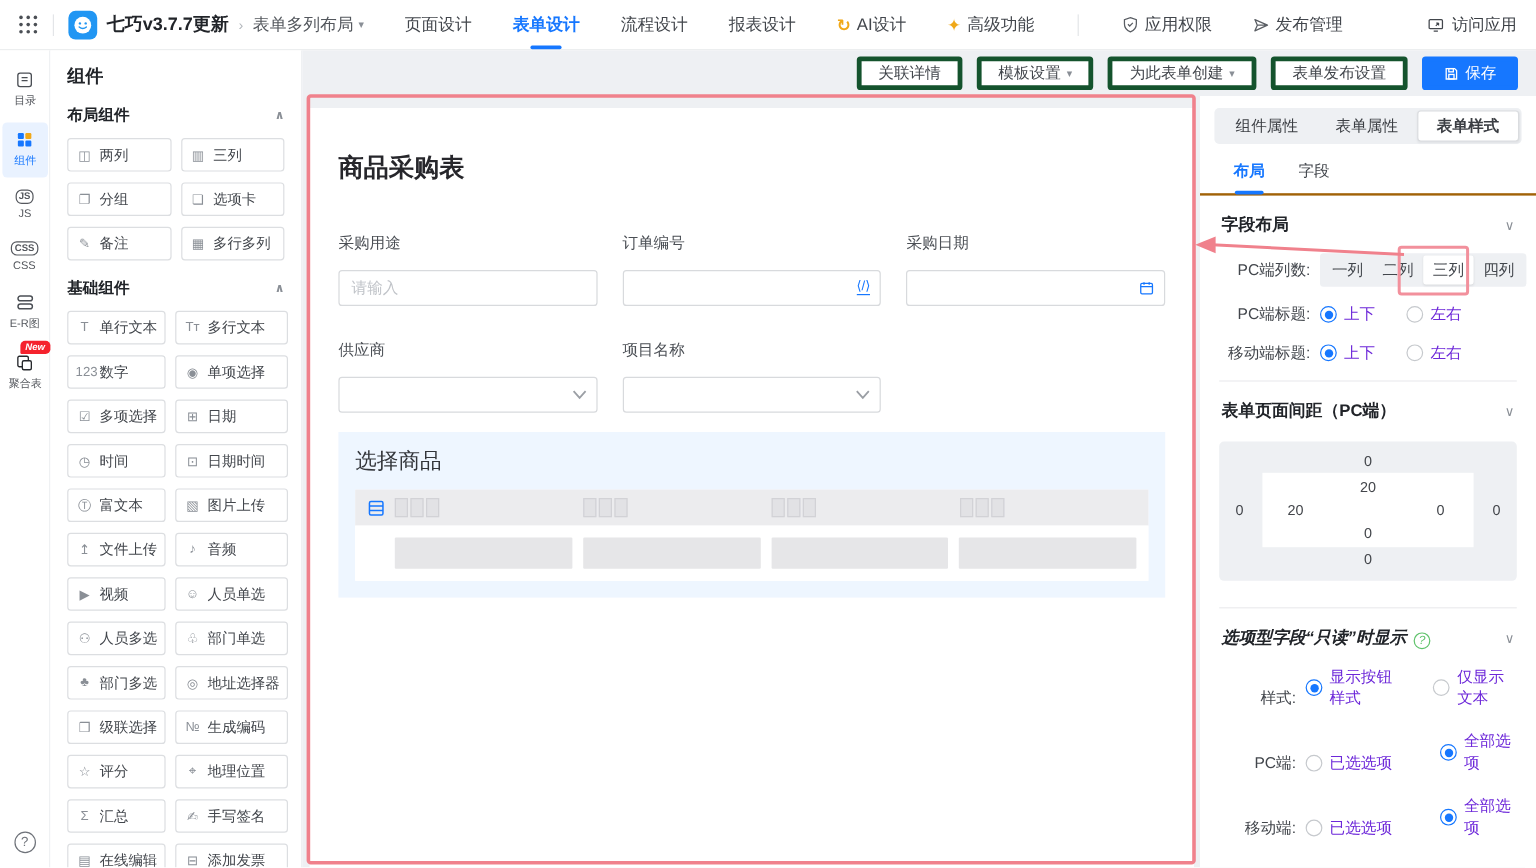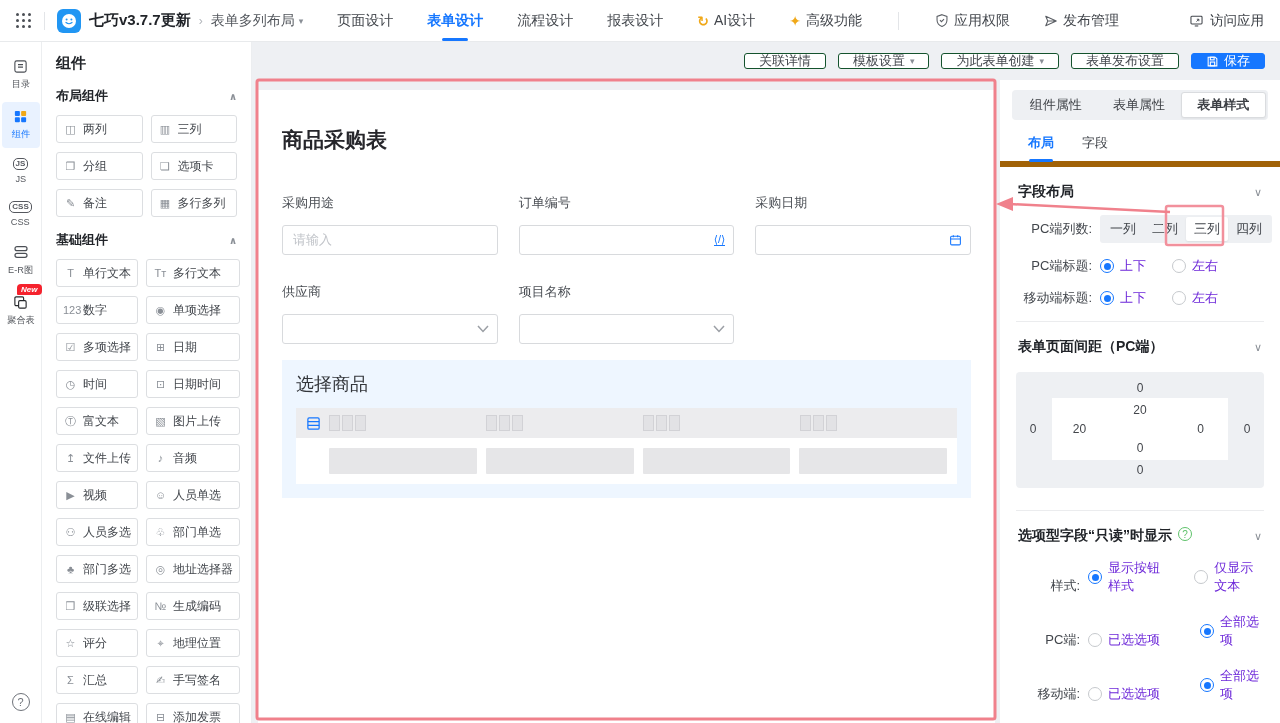--- a/index.html
+++ b/index.html
@@ -66,21 +66,21 @@
   .comp-item { display:flex; align-items:center; gap:5px; height:28px; background:#fff;
                border:1px solid #dcdee1; border-radius:3px; padding:0 6px; cursor:grab;
                font-family:inherit; font-size:12px; color:#42464c; text-align:left; }
   .comp-glyph { color:#8a8f96; font-size:11px; width:15px; flex:0 0 auto; text-align:center; }
   .comp-label { white-space:nowrap; overflow:hidden; }
 
   
   .main { flex:1; background:#eef0f3; display:flex; flex-direction:column; min-width:0; }
   .toolbar { height:38px; display:flex; align-items:center; justify-content:flex-end;
              gap:12px; padding:0 15px; flex:0 0 auto; }
-  .tb-btn { height:16px; padding:0 14px; background:#fff; border:1px solid #14532d; border-radius:3px;
+  .tb-btn { height:28px; padding:0 14px; background:#fff; border:4px solid #14532d; border-radius:3px;
             font-family:Liberation Sans, sans-serif; font-size:13px; color:#42464c; cursor:pointer;
             display:flex; align-items:center; gap:5px; }
   .tb-btn.primary { background:#1677ff; border-color:#1677ff; color:#fff; }
 
   .workarea { flex:1; display:flex; min-height:0; }
 
   
   .canvas-zone { flex:1; padding:10px 5px 0 6px; min-width:0; }
   .sheet { background:#fff; width:100%; height:100%; padding:22px 24px 0; }
   .form-title { font-size:21px; font-weight:bold; color:#26262b; margin:14px 0 40px; }
@@ -108,21 +108,21 @@
   .skel-bar { height:26px; background:#e6e6e8; border-radius:1px; }
 
   
   .props { width:280px; background:#fff; flex:0 0 auto; overflow:hidden;
            display:flex; flex-direction:column; font-size:13px; }
   .seg-tabs { margin:10px 12px 0; background:#eef0f3; border-radius:4px; padding:2px; display:flex; }
   .seg { flex:1; height:26px; display:flex; align-items:center; justify-content:center;
          font-size:13px; color:#3c3f44; cursor:pointer; border-radius:3px; }
   .seg.active { background:#fff; border:1px solid #dadcdf; font-weight:bold;
                 box-shadow:0 1px 2px rgba(0,0,0,.06); }
-  .sub-tabs { display:flex; gap:28px; padding:14px 0 0 28px; border-bottom:6px solid #a16207;text-align:center; }
+  .sub-tabs { display:flex; gap:28px; padding:14px 0 0 28px; border-bottom:2px solid #a16207;text-align:center; }
   .sub-tab { padding-bottom:9px; color:#42464c; cursor:pointer; position:relative; }
   .sub-tab.active { color:#1677ff; font-weight:bold; }
   .sub-tab.active::after { content:""; position:absolute; left:50%; transform:translateX(-50%);
         bottom:-1px; width:24px; height:3px; border-radius:2px; background:#1677ff; }
   .props-scroll { flex:1; overflow:hidden; padding:0 16px; }
   .sec-head { display:flex; align-items:center; justify-content:space-between;
               font-size:14px; font-weight:bold; color:#212429; padding:16px 2px 14px; cursor:pointer; }
   .sec-caret { color:#8a8f96; font-size:11px; font-weight:normal; }
   .prop-row { display:flex; align-items:center; margin-bottom:14px; }
   .prop-label { width:76px; text-align:right; color:#42464c; flex:0 0 auto; margin-right:8px; }
@@ -146,21 +146,21 @@
   .pad-box { flex:1; background:#fff; margin:0 2px; padding:2px 0; }
   .pad-mid { display:flex; align-items:center; }
   .pad-side { flex:1; text-align:center; }
   .pad-center { flex:1.2; height:18px; }
 
   .ro-row { display:flex; align-items:flex-end; margin-bottom:18px; }
   .ro-label { width:64px; text-align:right; color:#42464c; flex:0 0 auto; margin-right:8px; }
   .help-q { display:inline-flex; width:14px; height:14px; border:1.2px solid #5ec26a; color:#5ec26a;
             border-radius:50%; font-size:10px; align-items:center; justify-content:center;
             font-weight:normal; margin-left:6px; }
-  .sec-title-wrap { display:flex; align-items:flex-start; }
+  .sec-title-wrap { display:flex; align-items:flex-end;font-style:italic; }
 
   
   .annotations { position:absolute; inset:0; pointer-events:none; z-index:50; }
 
   svg { display:block; }
 </style>
 </head>
 <body>
 
 <div class="app">

